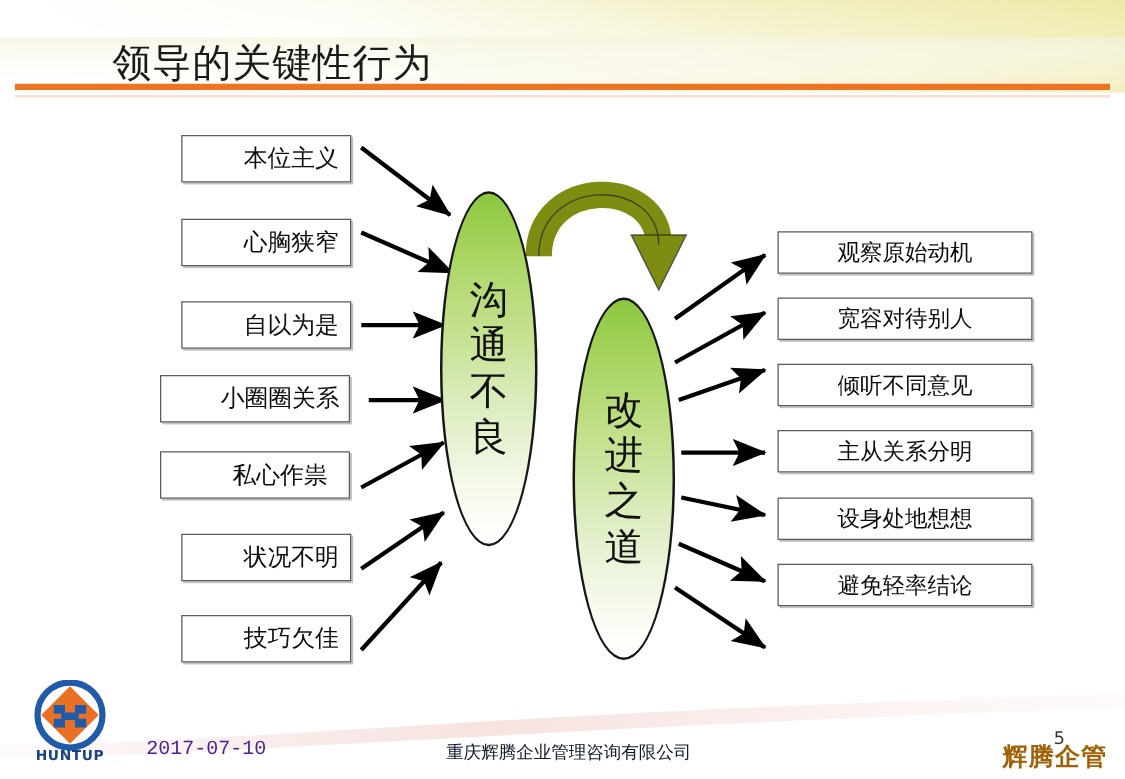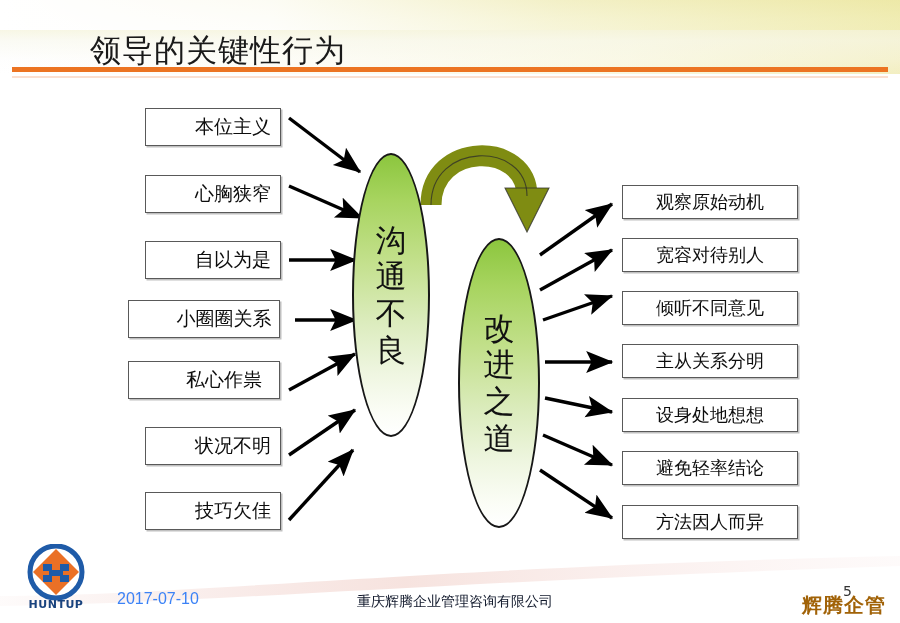--- a/index.html
+++ b/index.html
@@ -82,21 +82,21 @@
     align-items: center;
     justify-content: center;
     font-family: "DejaVu Sans", "Liberation Sans", sans-serif;
     font-size: 19px;
     color: #0d0d0d;
     white-space: nowrap;
     box-shadow: 1.5px 1.5px 0 rgba(140,140,140,0.55);
   }
   .tbox.left  { left: 145px; width: 136px; height: 38px; padding-left: 40px; }
   .tbox.left.wide { left: 128px; width: 152px; }
-  .tbox.right { left: 622px; width: 176px; height: 34px; font-size: 18px; }
+  .tbox.right { left: 622px; width: 204px; height: 34px; font-size: 18px; }
 
   
   .ellipse {
     position: absolute;
     border: 2px solid #171717;
     border-radius: 50%;
     background: linear-gradient(to bottom,
        #8cc63e 0%,
        #a7d45f 16%,
        #c3e08c 38%,
@@ -124,23 +124,23 @@
     position: absolute;
     left: 0; top: 0;
     width: 900px; height: 623px;
     pointer-events: none;
   }
 
   
   .footer-date {
     position: absolute;
     left: 117px; top: 590px;
-    font-family: Liberation Sans, sans-serif;
+    font-family: Liberation Mono, monospace;
     font-size: 16px;
-    color: #3b82f6;
+    color: #4c1d95;
   }
   .footer-company {
     position: absolute;
     left: 357px; top: 593px;
     font-family: "DejaVu Sans", "Liberation Serif", serif;
     font-size: 14px;
     color: #0f172a;
   }
   .footer-page {
     position: absolute;
@@ -249,21 +249,20 @@
     <span class="ch">之</span>
     <span class="ch">道</span>
   </div>
 
   <div class="tbox right" style="top:185px;">观察原始动机</div>
   <div class="tbox right" style="top:238px;">宽容对待别人</div>
   <div class="tbox right" style="top:291px;">倾听不同意见</div>
   <div class="tbox right" style="top:344px;">主从关系分明</div>
   <div class="tbox right" style="top:398px;">设身处地想想</div>
   <div class="tbox right" style="top:451px;">避免轻率结论</div>
-  <div class="tbox right" style="top:505px;">方法因人而异</div>
 
   <div class="logo-wrap">
     <svg viewBox="0 0 62 58" width="62" height="58">
       <circle cx="31" cy="28" r="26" fill="none" stroke="#1f5ba8" stroke-width="5"></circle>
       <path d="M31,5 L54,28 L31,51 L8,28 Z" fill="#ea7026"></path>
       <path d="M18,20 h9 v6 h8 v-6 h9 v7 h-6 v4 h6 v7 h-9 v-6 h-8 v6 h-9 v-7 h6 v-4 h-6 z" fill="#1f5ba8"></path>
     </svg>
   </div>
   <div class="logo-text">HUNTUP</div>
 

